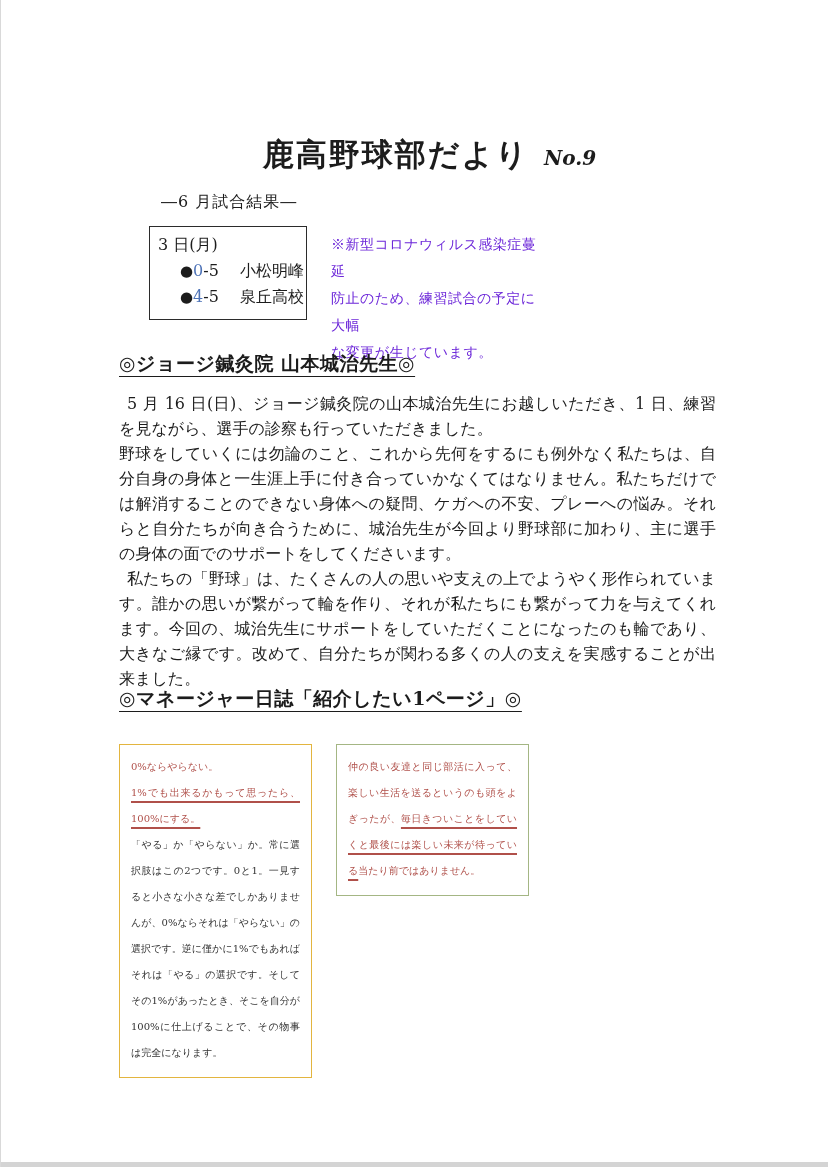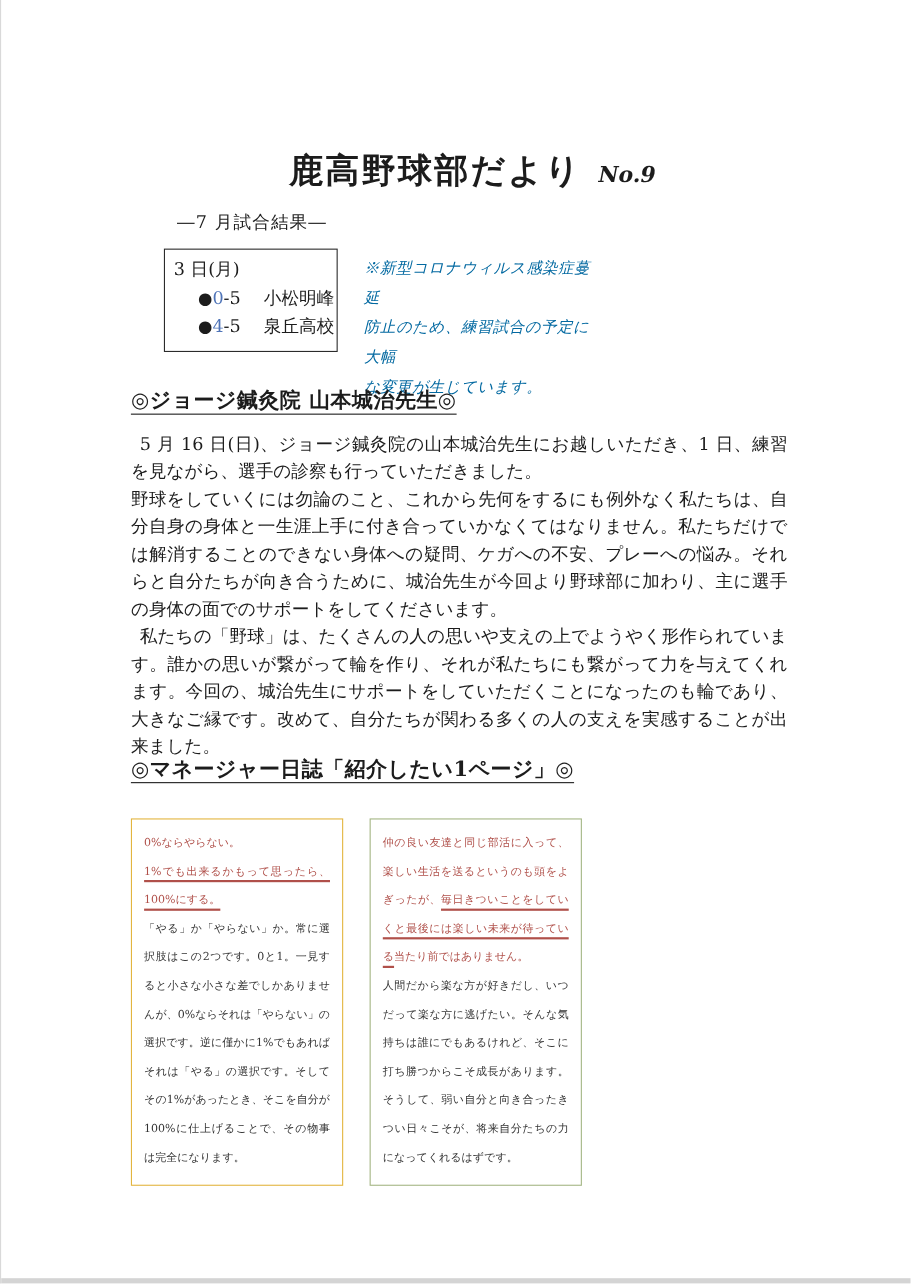--- a/index.html
+++ b/index.html
@@ -43,29 +43,29 @@
 </head>
 <body>
 
 <div class="page">
 
   <header class="title-row">
     <span class="title-main">鹿高野球部だより</span>
     <span class="title-issue">No.9</span>
   </header>
 
-  <div class="subtitle">―7 月試合結果―</div>
+  <div class="subtitle">―6 月試合結果―</div>
 
   <section class="results-row">
     <div class="results-box">
       <div class="results-date">3 日(月)</div>
       <div class="game-line"><span class="mark">●</span><span class="score-own" style="color: rgb(79, 116, 184);">0</span><span>-5</span><span class="opp">小松明峰</span></div>
       <div class="game-line"><span class="mark">●</span><span class="score-own" style="color: rgb(79, 116, 184);">4</span><span>-5</span><span class="opp">泉丘高校</span></div>
     </div>
-    <div class="covid-note" style="color: #0369a1; font-style: italic;">
+    <div class="covid-note" style="color: #6d28d9;">
       <div>※新型コロナウィルス感染症蔓延</div>
       <div>防止のため、練習試合の予定に大幅</div>
       <div>な変更が生じています。</div>
     </div>
   </section>
 
   <h2 class="sec-heading s1">◎ジョージ鍼灸院 山本城治先生◎</h2>
 
   <article class="article">
     <p class="indent">5 月 16 日(日)、ジョージ鍼灸院の山本城治先生にお越しいただき、1 日、練習を見ながら、選手の診察も行っていただきました。</p>
@@ -82,19 +82,18 @@
         <span class="block">0%ならやらない。</span><span class="ru" style="color: rgb(176, 80, 74);">1%でも出来るかもって思ったら、100%にする。</span><span></span>
       </div>
       <div class="diary-body">「やる」か「やらない」か。常に選択肢はこの2つです。0と1。一見すると小さな小さな差でしかありませんが、0%ならそれは「やらない」の選択です。逆に僅かに1%でもあればそれは「やる」の選択です。そしてその1%があったとき、そこを自分が100%に仕上げることで、その物事は完全になります。</div>
     </div>
 
 
     <div class="diary-box" style="border-color: rgb(164, 182, 132);">
       <div class="diary-lead" style="color: rgb(176, 80, 74);">
         <span>仲の良い友達と同じ部活に入って、楽しい生活を送るというのも頭をよぎったが、</span><span class="ru" style="color: rgb(176, 80, 74);">毎日きついことをしていくと最後には楽しい未来が待っている</span><span>当たり前ではありません。</span>
       </div>
-      <div class="diary-body">人間だから楽な方が好きだし、いつだって楽な方に逃げたい。そんな気持ちは誰にでもあるけれど、そこに打ち勝つからこそ成長があります。そうして、弱い自分と向き合ったきつい日々こそが、将来自分たちの力になってくれるはずです。</div>
     </div>
 
   </section>
 
   <div class="bottom-bar"></div>
 </div>
 
 </body></html>

